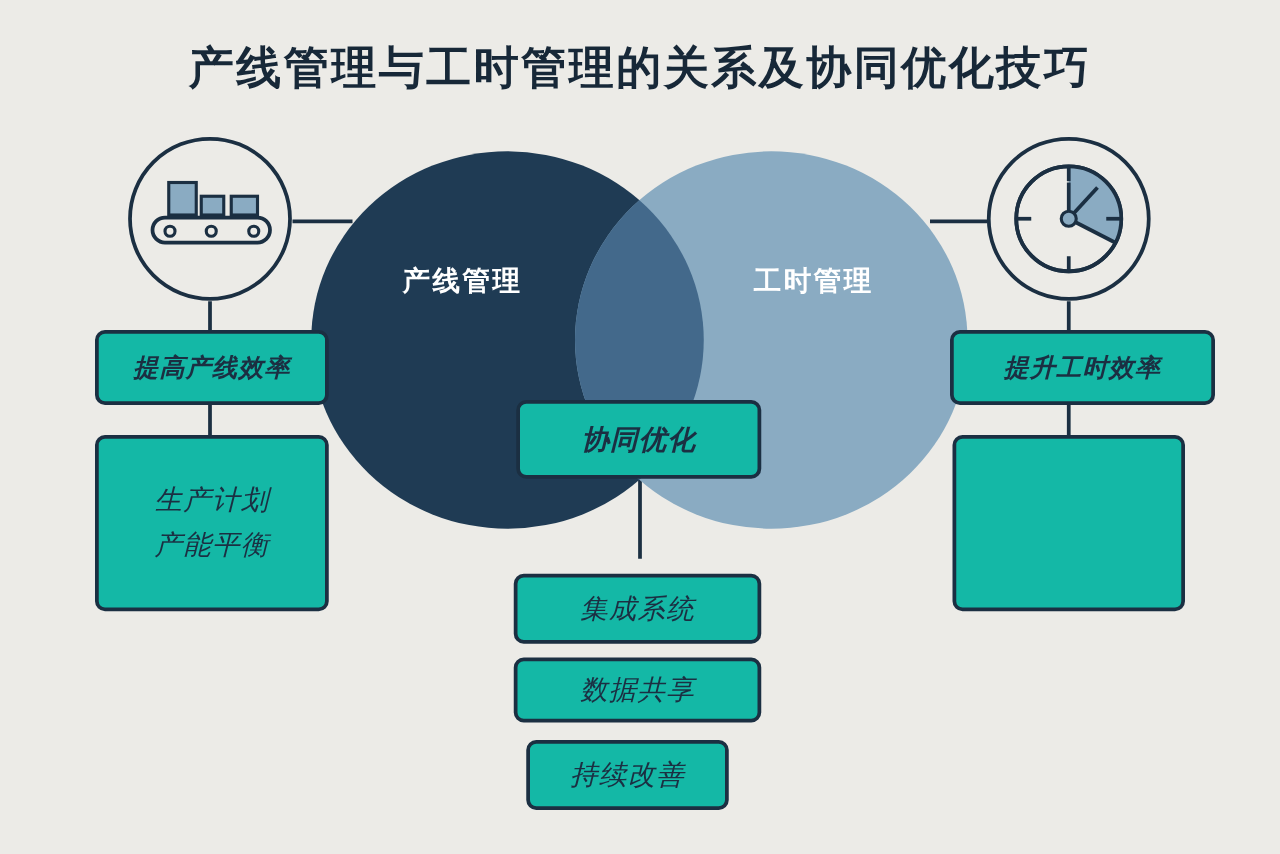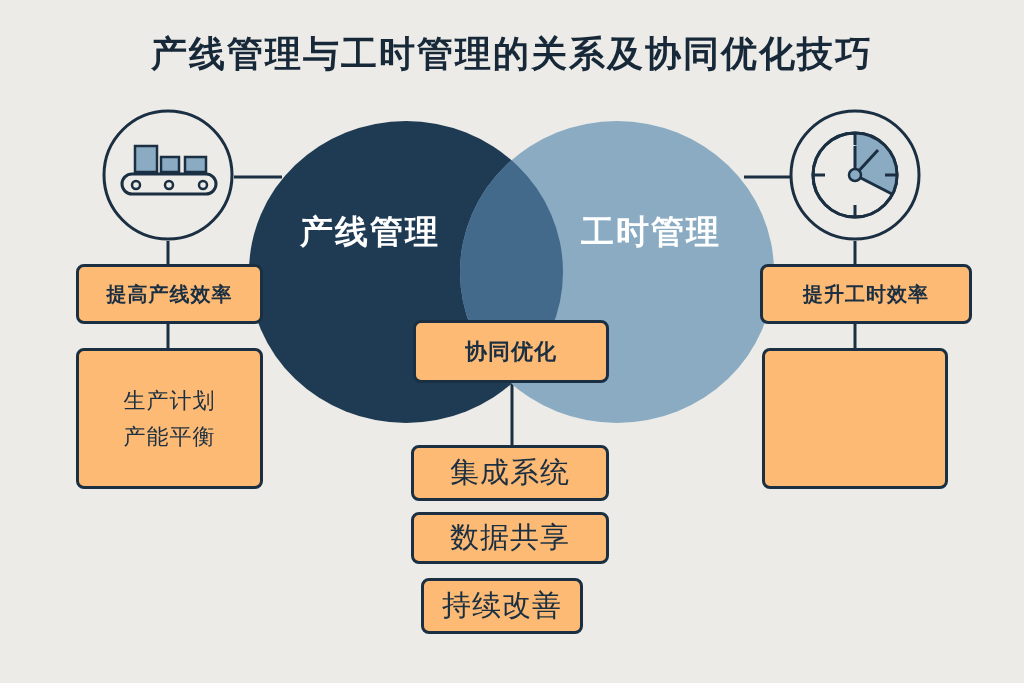--- a/index.html
+++ b/index.html
@@ -11,29 +11,30 @@
     position:relative;
   }
   .title {
     position:absolute; left:0; top:30px; width:1024px; text-align:center;
     font-size:36px; font-weight:bold; letter-spacing:2px; color:#172838;
   }
   svg.stage { position:absolute; left:0; top:0; }
   .box {
     position:absolute; box-sizing:border-box;
     border:3px solid #1b2f42; border-radius:8px;
-    background:#fdba74;
+    background:#14b8a6;
     display:flex; align-items:center; justify-content:center;
     text-align:center;
+    font-style:italic;
   }
   .box.head { font-weight:bold; font-size:20px; letter-spacing:1px; }
   .box.list { flex-direction:column; font-size:22px; line-height:36px; letter-spacing:1px; }
-  .box.item { font-size:29px; letter-spacing:1px; }
+  .box.item { font-size:22px; letter-spacing:1px;margin-top:14px; }
   .circle-label {
-    position:absolute; color:#ffffff; font-weight:bold; font-size:33px;
+    position:absolute; color:#ffffff; font-weight:bold; font-size:22px;
     letter-spacing:2px; text-align:center; width:200px;
   }
 </style>
 </head>
 <body>
 
 <div class="title">产线管理与工时管理的关系及协同优化技巧</div>
 
 <svg class="stage" width="1024" height="683" viewBox="0 0 1024 683">
 

